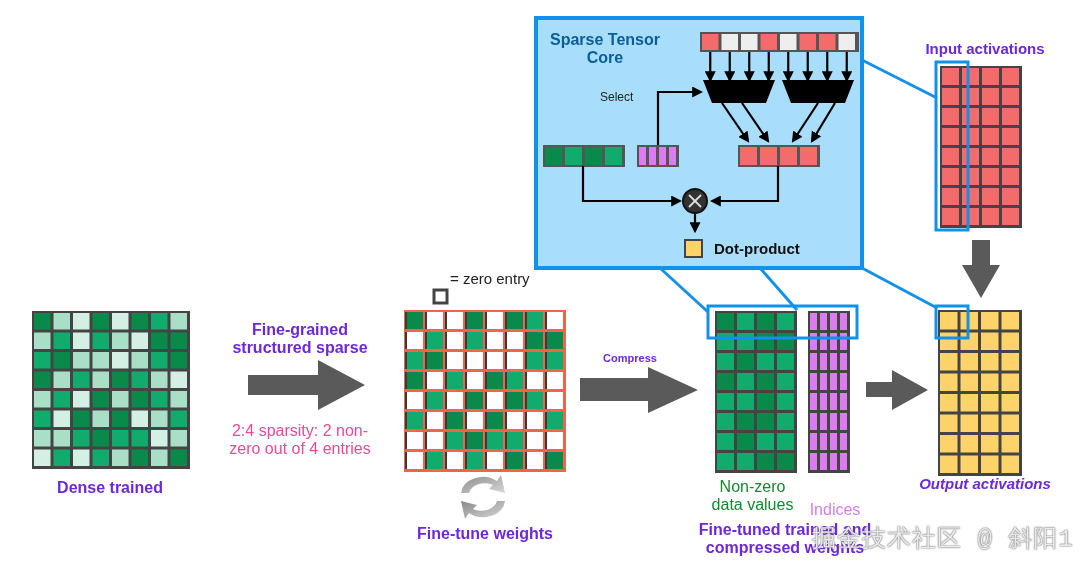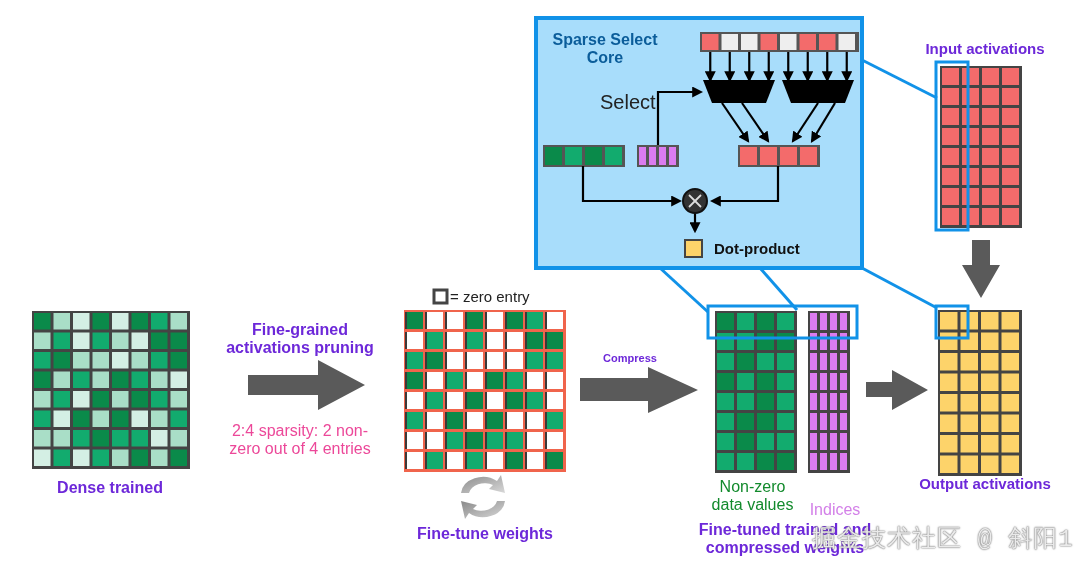--- a/index.html
+++ b/index.html
@@ -481,52 +481,52 @@
     <rect x="685" y="240" width="17" height="17" fill="#fdd36a" stroke="#444" stroke-width="2"></rect>
   </g>
 </svg>
 
 <div class="lbl" style="left:20px; top:479px; width:180px; font-size:16px;">
   <div>Dense trained</div>
 </div>
 
 <div class="lbl" style="left:205px; top:321px; width:190px; font-size:16px;">
   <div>Fine-grained</div>
-  <div>activations pruning</div>
+  <div>structured sparse</div>
 </div>
 
 <div class="lbl lbl-normal" style="left:200px; top:422px; width:200px; font-size:16px; color:#ec4899;">
   <div>2:4 sparsity: 2 non-</div>
   <div>zero out of 4 entries</div>
 </div>
 
-<div class="lbl lbl-normal" style="left:450px; top:288px; font-size:15px; text-align:left; color:#222;">= zero entry</div>
+<div class="lbl lbl-normal" style="left:450px; top:270px; font-size:15px; text-align:left; color:#222;">= zero entry</div>
 
 <div class="lbl" style="left:390px; top:525px; width:190px; font-size:16px;">Fine-tune weights</div>
 
 <div class="lbl" style="left:570px; top:352px; width:120px; font-size:11px;">Compress</div>
 
 <div class="lbl lbl-normal" style="left:695px; top:478px; width:115px; font-size:16px; color:#128a2c;">
   <div>Non-zero</div>
   <div>data values</div>
 </div>
 
 <div class="lbl lbl-normal" style="left:800px; top:501px; width:70px; font-size:16px; color:#d37fe8;">Indices</div>
 
 <div class="lbl" style="left:680px; top:521px; width:210px; font-size:16px;">
   <div>Fine-tuned trained and</div>
   <div>compressed weights</div>
 </div>
 
-<div class="lbl" style="left:905px; top:475px; width:160px; font-size:15px;">Output activations</div>
+<div class="lbl" style="left:905px; top:475px; width:160px; font-size:15px;font-style:italic;">Output activations</div>
 
 <div class="lbl" style="left:905px; top:40px; width:160px; font-size:15px;">Input activations</div>
 
 <div class="lbl" style="left:540px; top:31px; width:130px; font-size:16px; color:#0b5d9a;">
-  <div>Sparse Select</div>
+  <div>Sparse Tensor</div>
   <div>Core</div>
 </div>
 
-<div class="lbl lbl-normal" style="left:600px; top:91px; font-size:20px; color:#222; text-align:left;">Select</div>
+<div class="lbl lbl-normal" style="left:600px; top:91px; font-size:12px; color:#222; text-align:left;">Select</div>
 
 <div class="lbl" style="left:714px; top:240px; font-size:15px; text-align:center; color:#111;">Dot-product</div>
 
 <div class="watermark">掘金技术社区 @ 斜阳1</div>
 
 </body></html>

